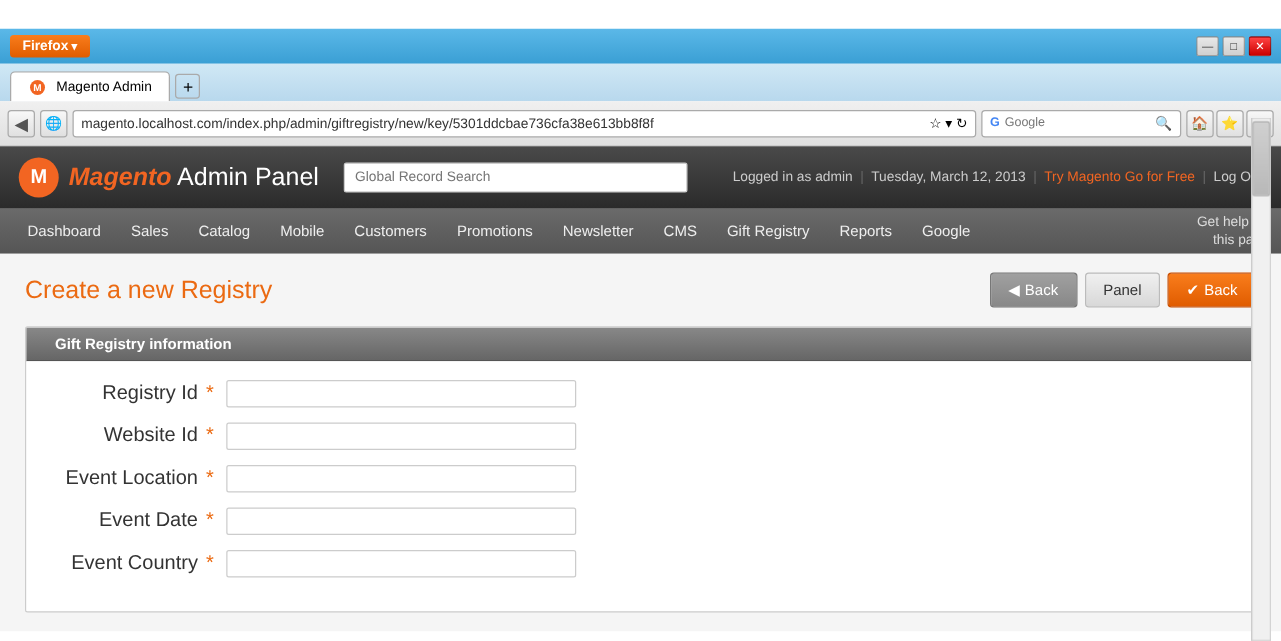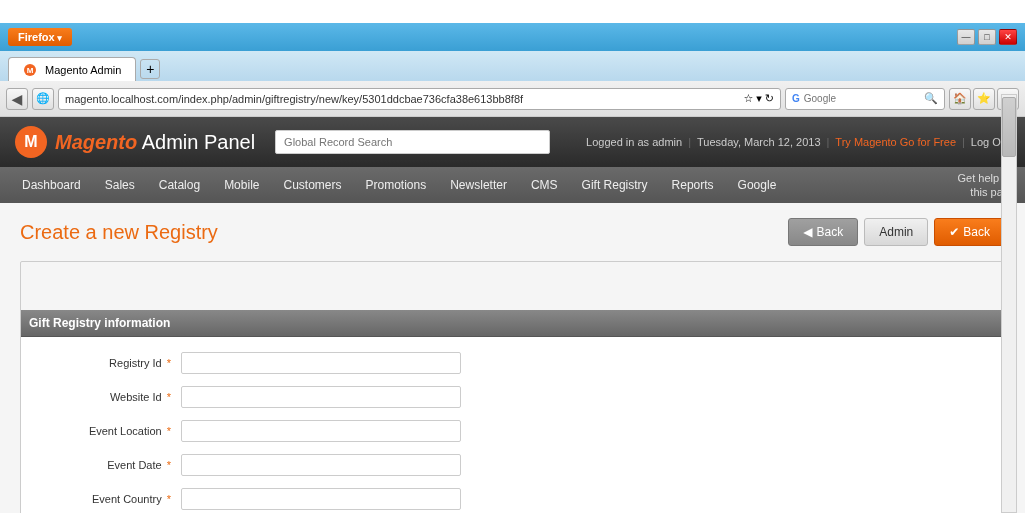--- a/index.html
+++ b/index.html
@@ -269,37 +269,36 @@
     .form-section {
       border: 1px solid #ccc;
       border-radius: 2px;
       overflow: hidden;
     }
     .section-header {
       background: linear-gradient(to bottom, #888, #666);
       color: white;
       font-size: 12px;
       font-weight: bold;
-      padding: 6px 8px;
+      padding: 6px 23px;
       border-bottom: 1px solid #555;
-      margin-top: 48px;
     }
     .section-body {
       background: white;
       padding: 15px 20px;
     }
     .form-row {
       display: flex;
       align-items: center;
       margin-bottom: 12px;
       gap: 10px;
     }
     .form-label {
       width: 130px;
-      font-size: 11px;
+      font-size: 16px;
       color: #333;
       text-align: right;
     }
     .required { color: #eb6a12; margin-left: 2px; }
     .form-input {
       width: 280px;
       height: 22px;
       border: 1px solid #ccc;
       padding: 0 6px;
       font-size: 12px;
@@ -414,21 +413,21 @@
 </div>
 
 <div class="main-content">
   <div class="page-header">
     <h1 class="page-title">Create a new Registry</h1>
     <div class="action-buttons">
       <button class="btn btn-back">
         <span>◀</span>
         <span>Back</span>
       </button>
-      <button class="btn btn-reset">Admin</button>
+      <button class="btn btn-reset">Panel</button>
       <button class="btn btn-save">
         <span>✔</span>
         <span>Back</span>
       </button>
     </div>
   </div>
 
   <div class="form-section">
     <div class="section-header">Gift Registry information</div>
     <div class="section-body">

